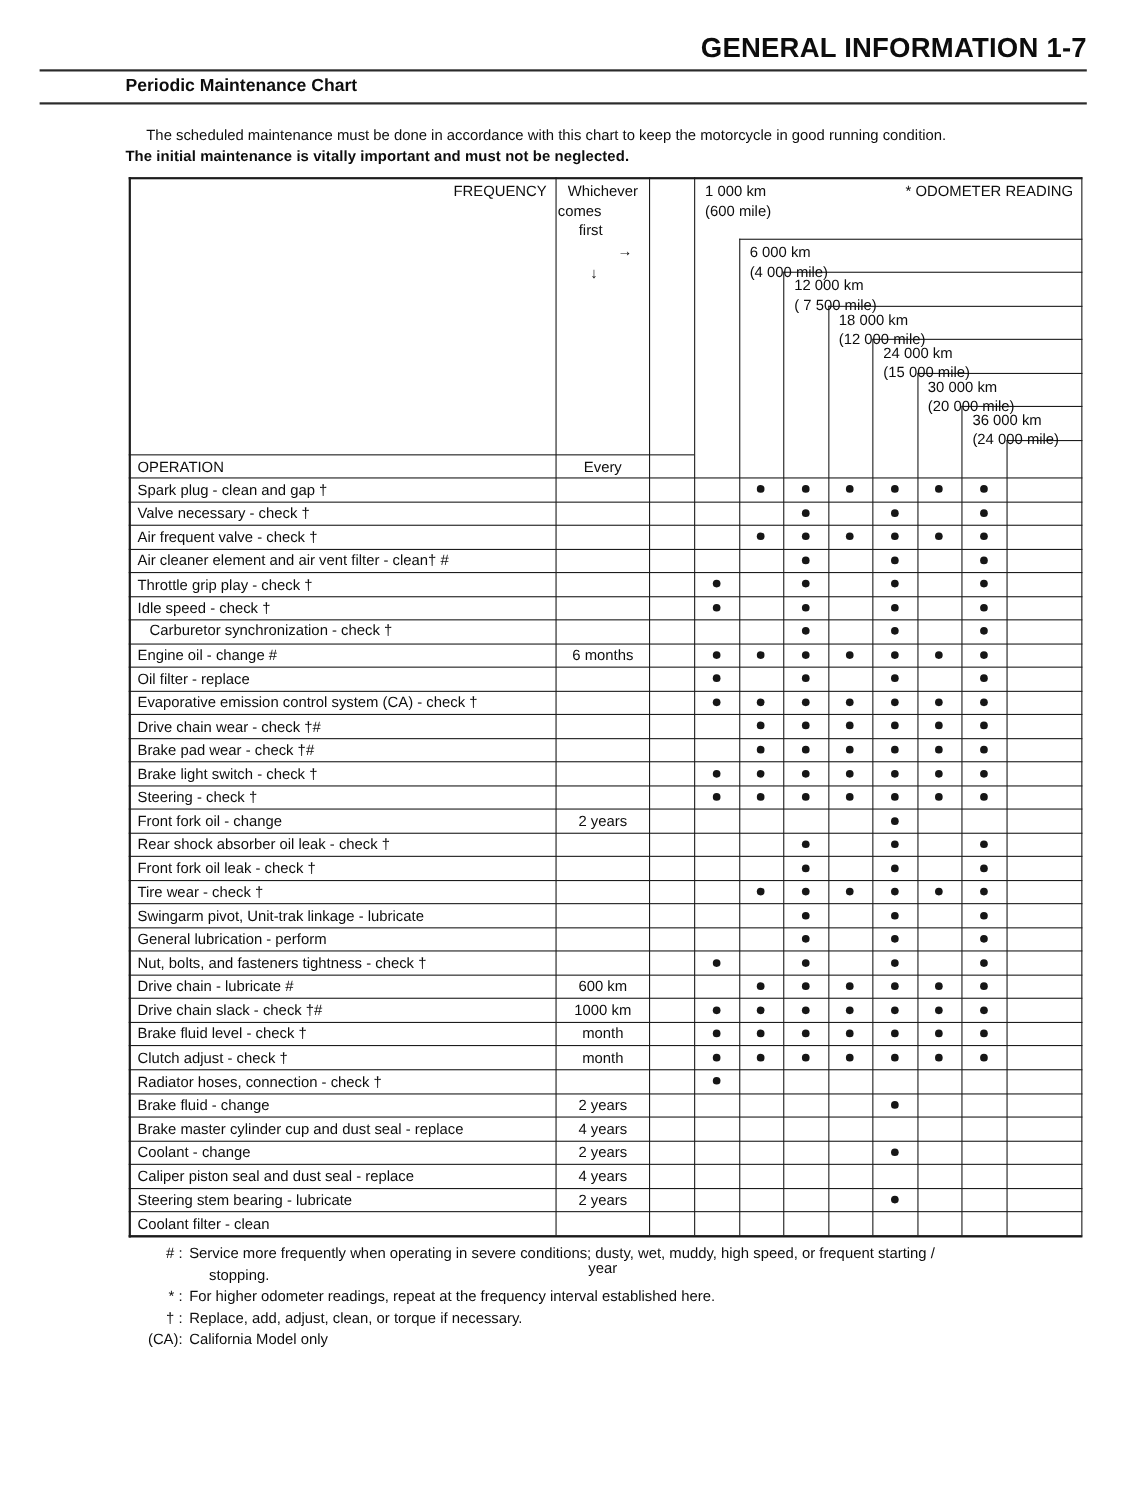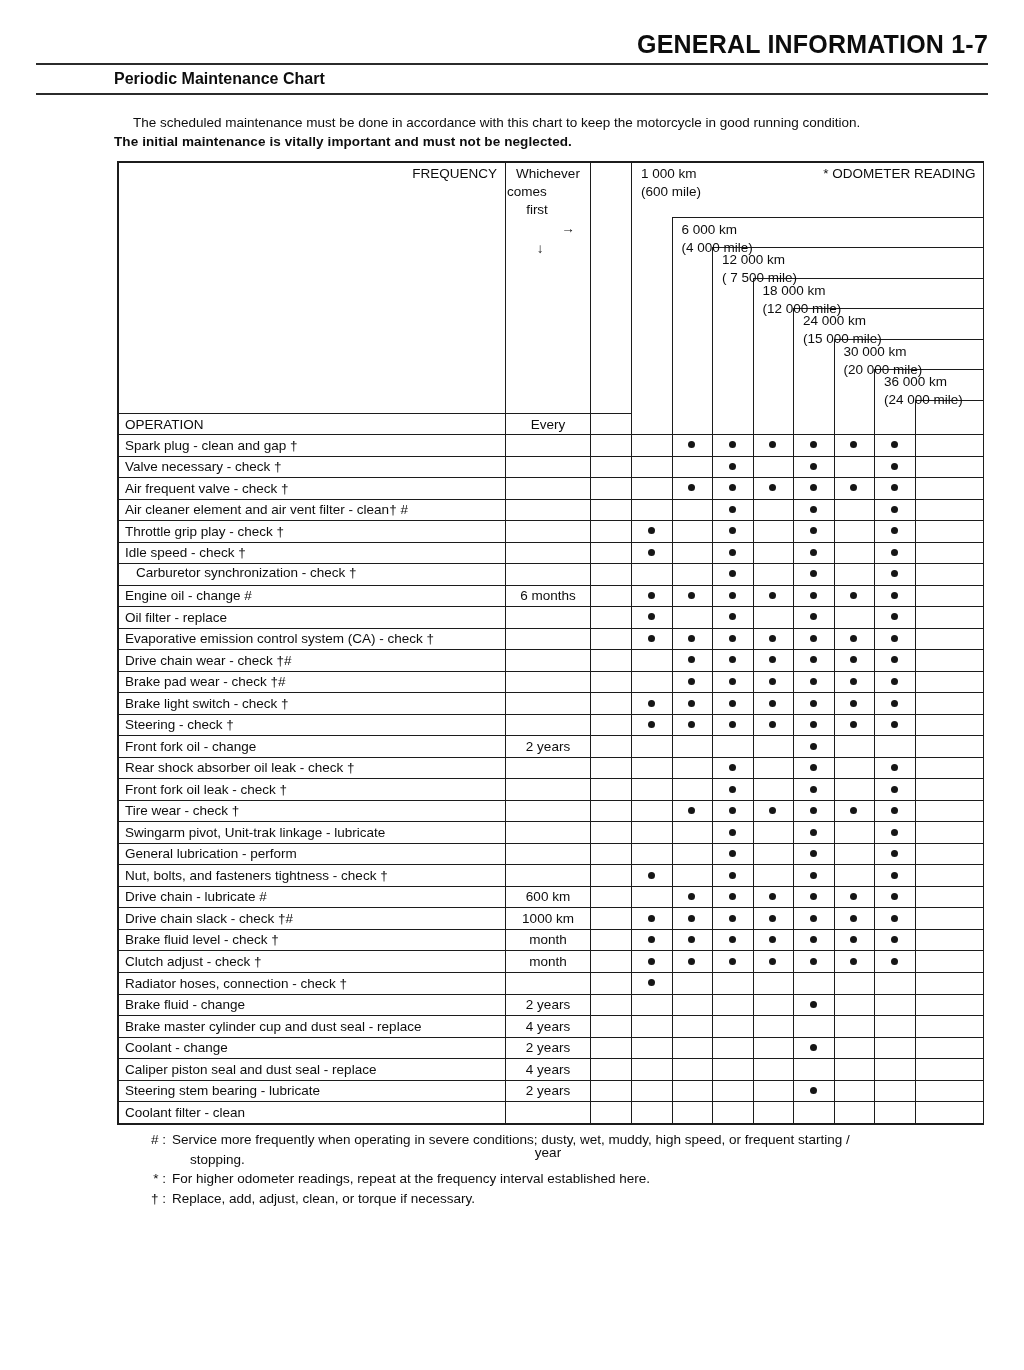--- a/index.html
+++ b/index.html
@@ -367,15 +367,19 @@
         <span class="cont">stopping.</span>
       </div>
       <div class="note">
         <span class="mk">* :</span>
         <span class="tx">For higher odometer readings, repeat at the frequency interval established here.</span>
       </div>
       <div class="note">
         <span class="mk">† :</span>
         <span class="tx">Replace, add, adjust, clean, or torque if necessary.</span>
       </div>
+      <div class="note">
+        <span class="mk">(CA):</span>
+        <span class="tx">California Model only</span>
+      </div>
     </div>
 
 </div>
 
 </body></html>

